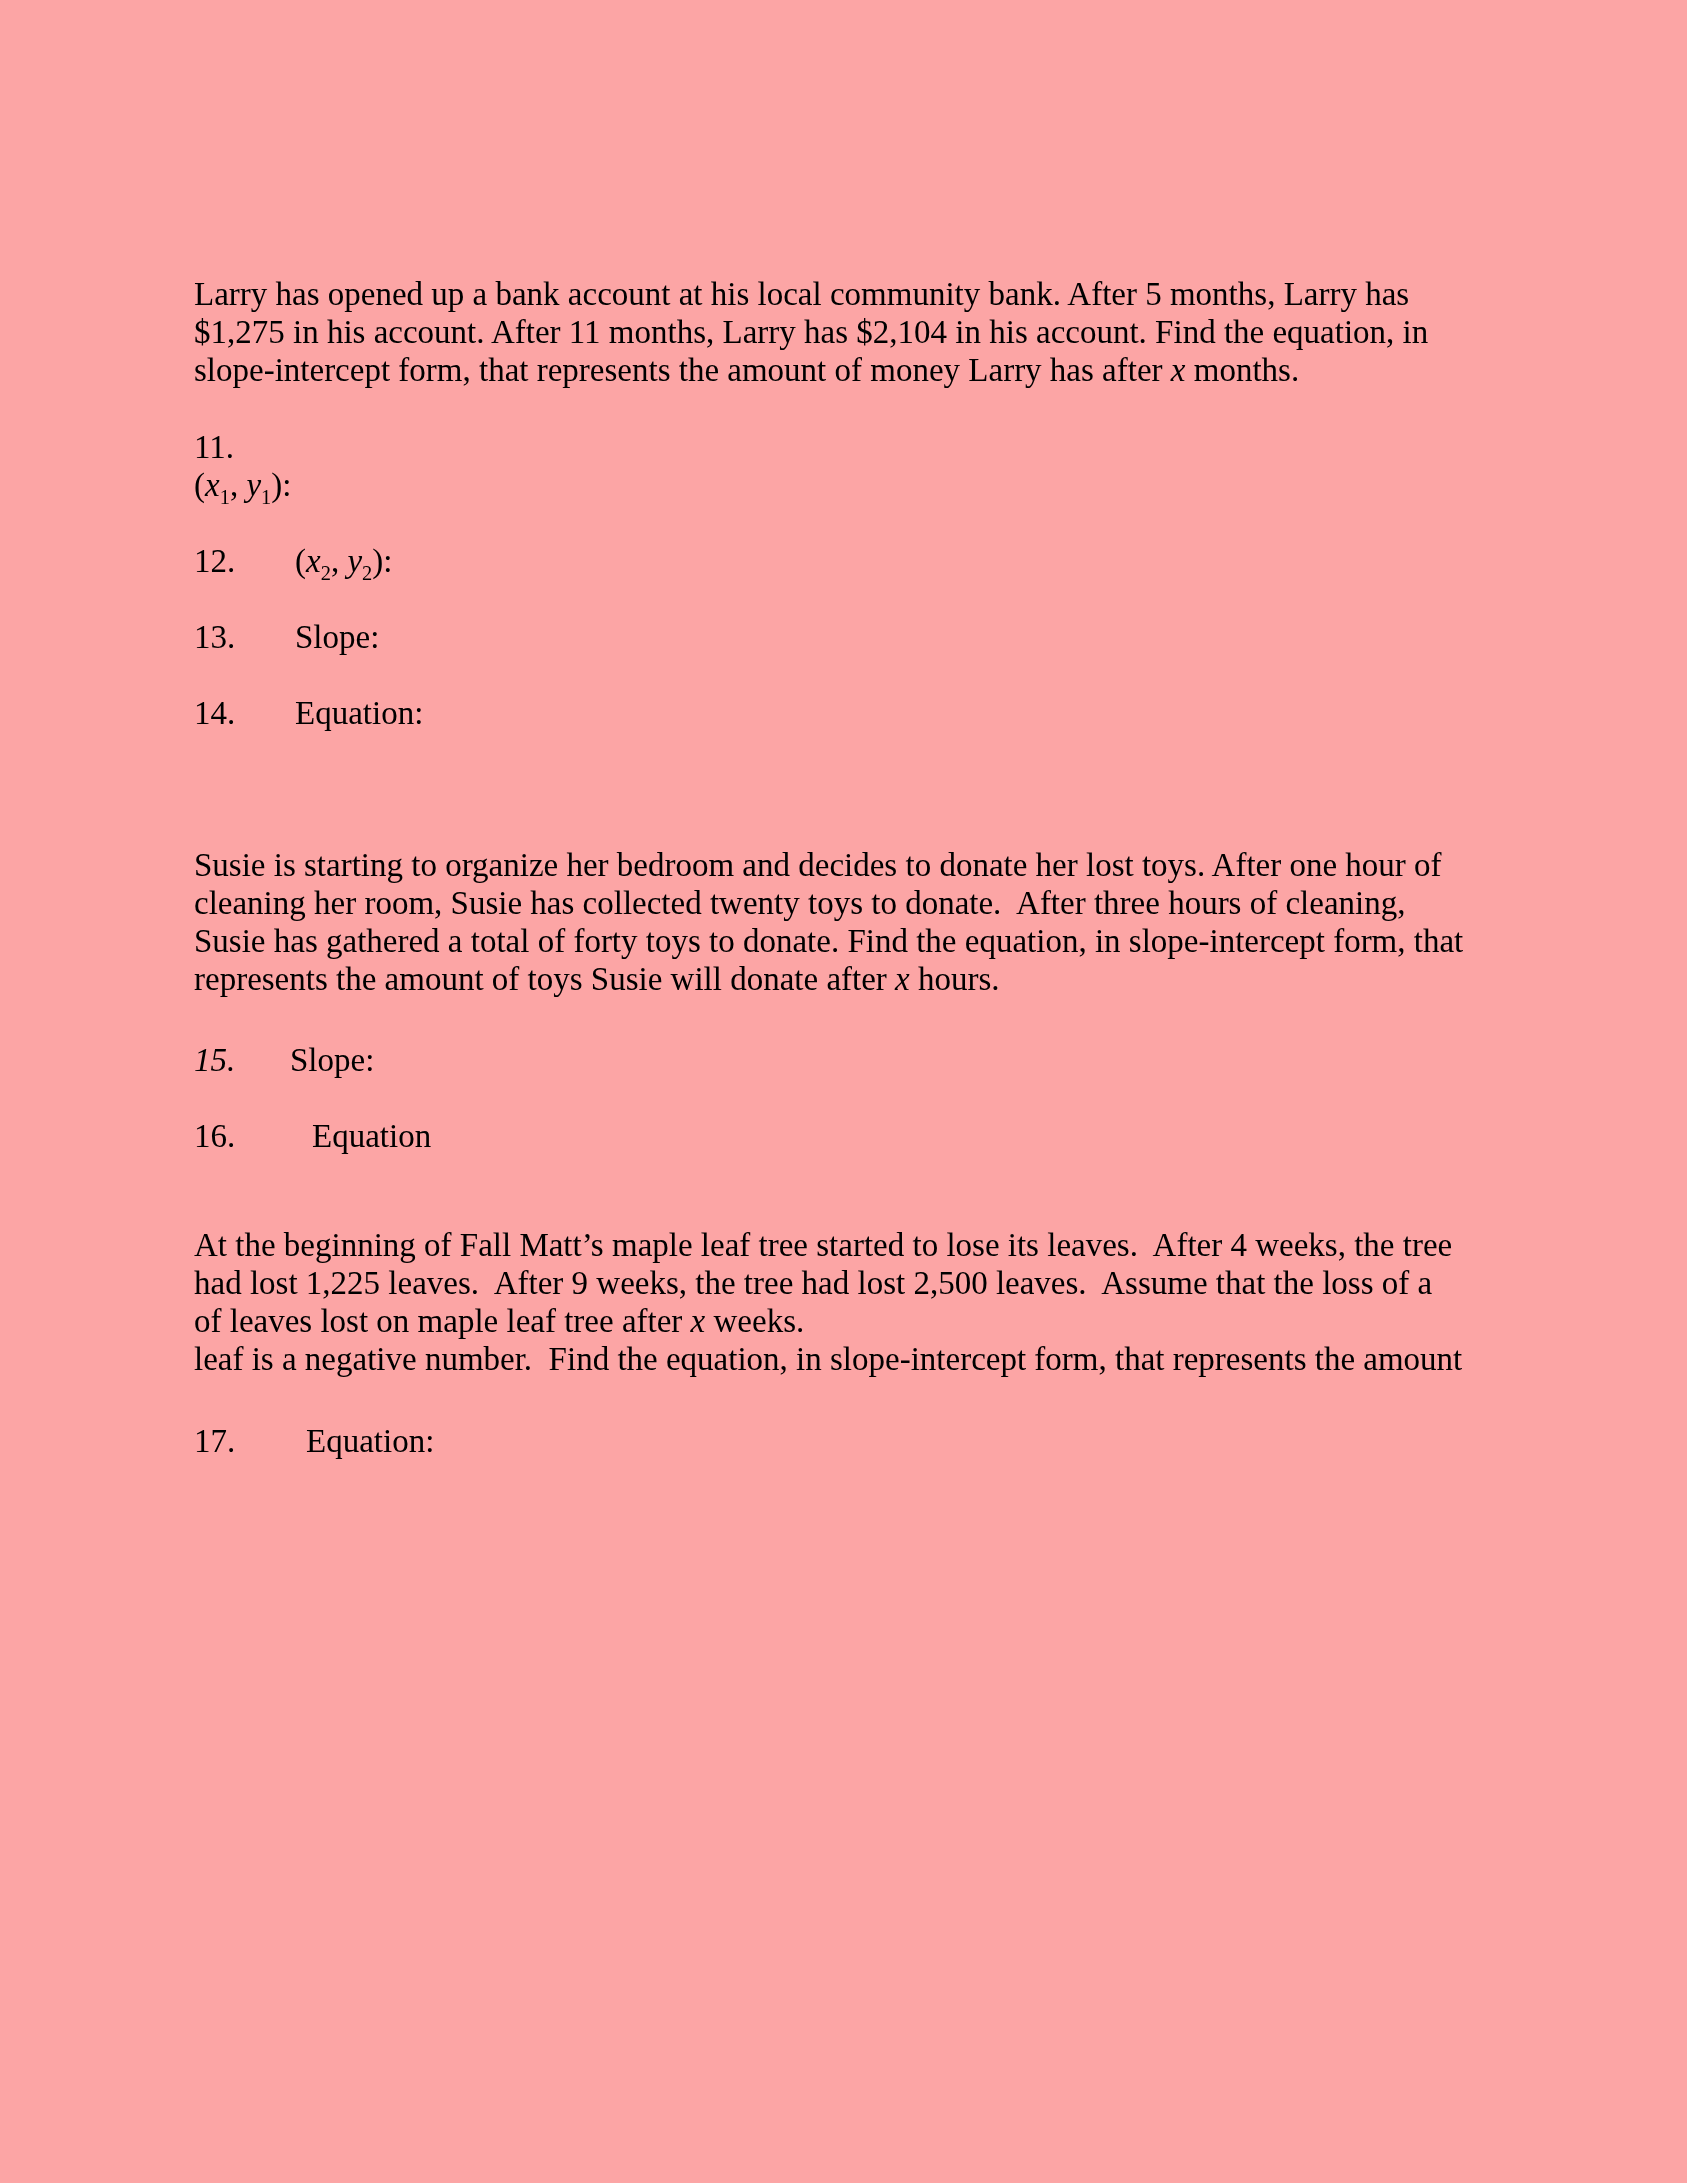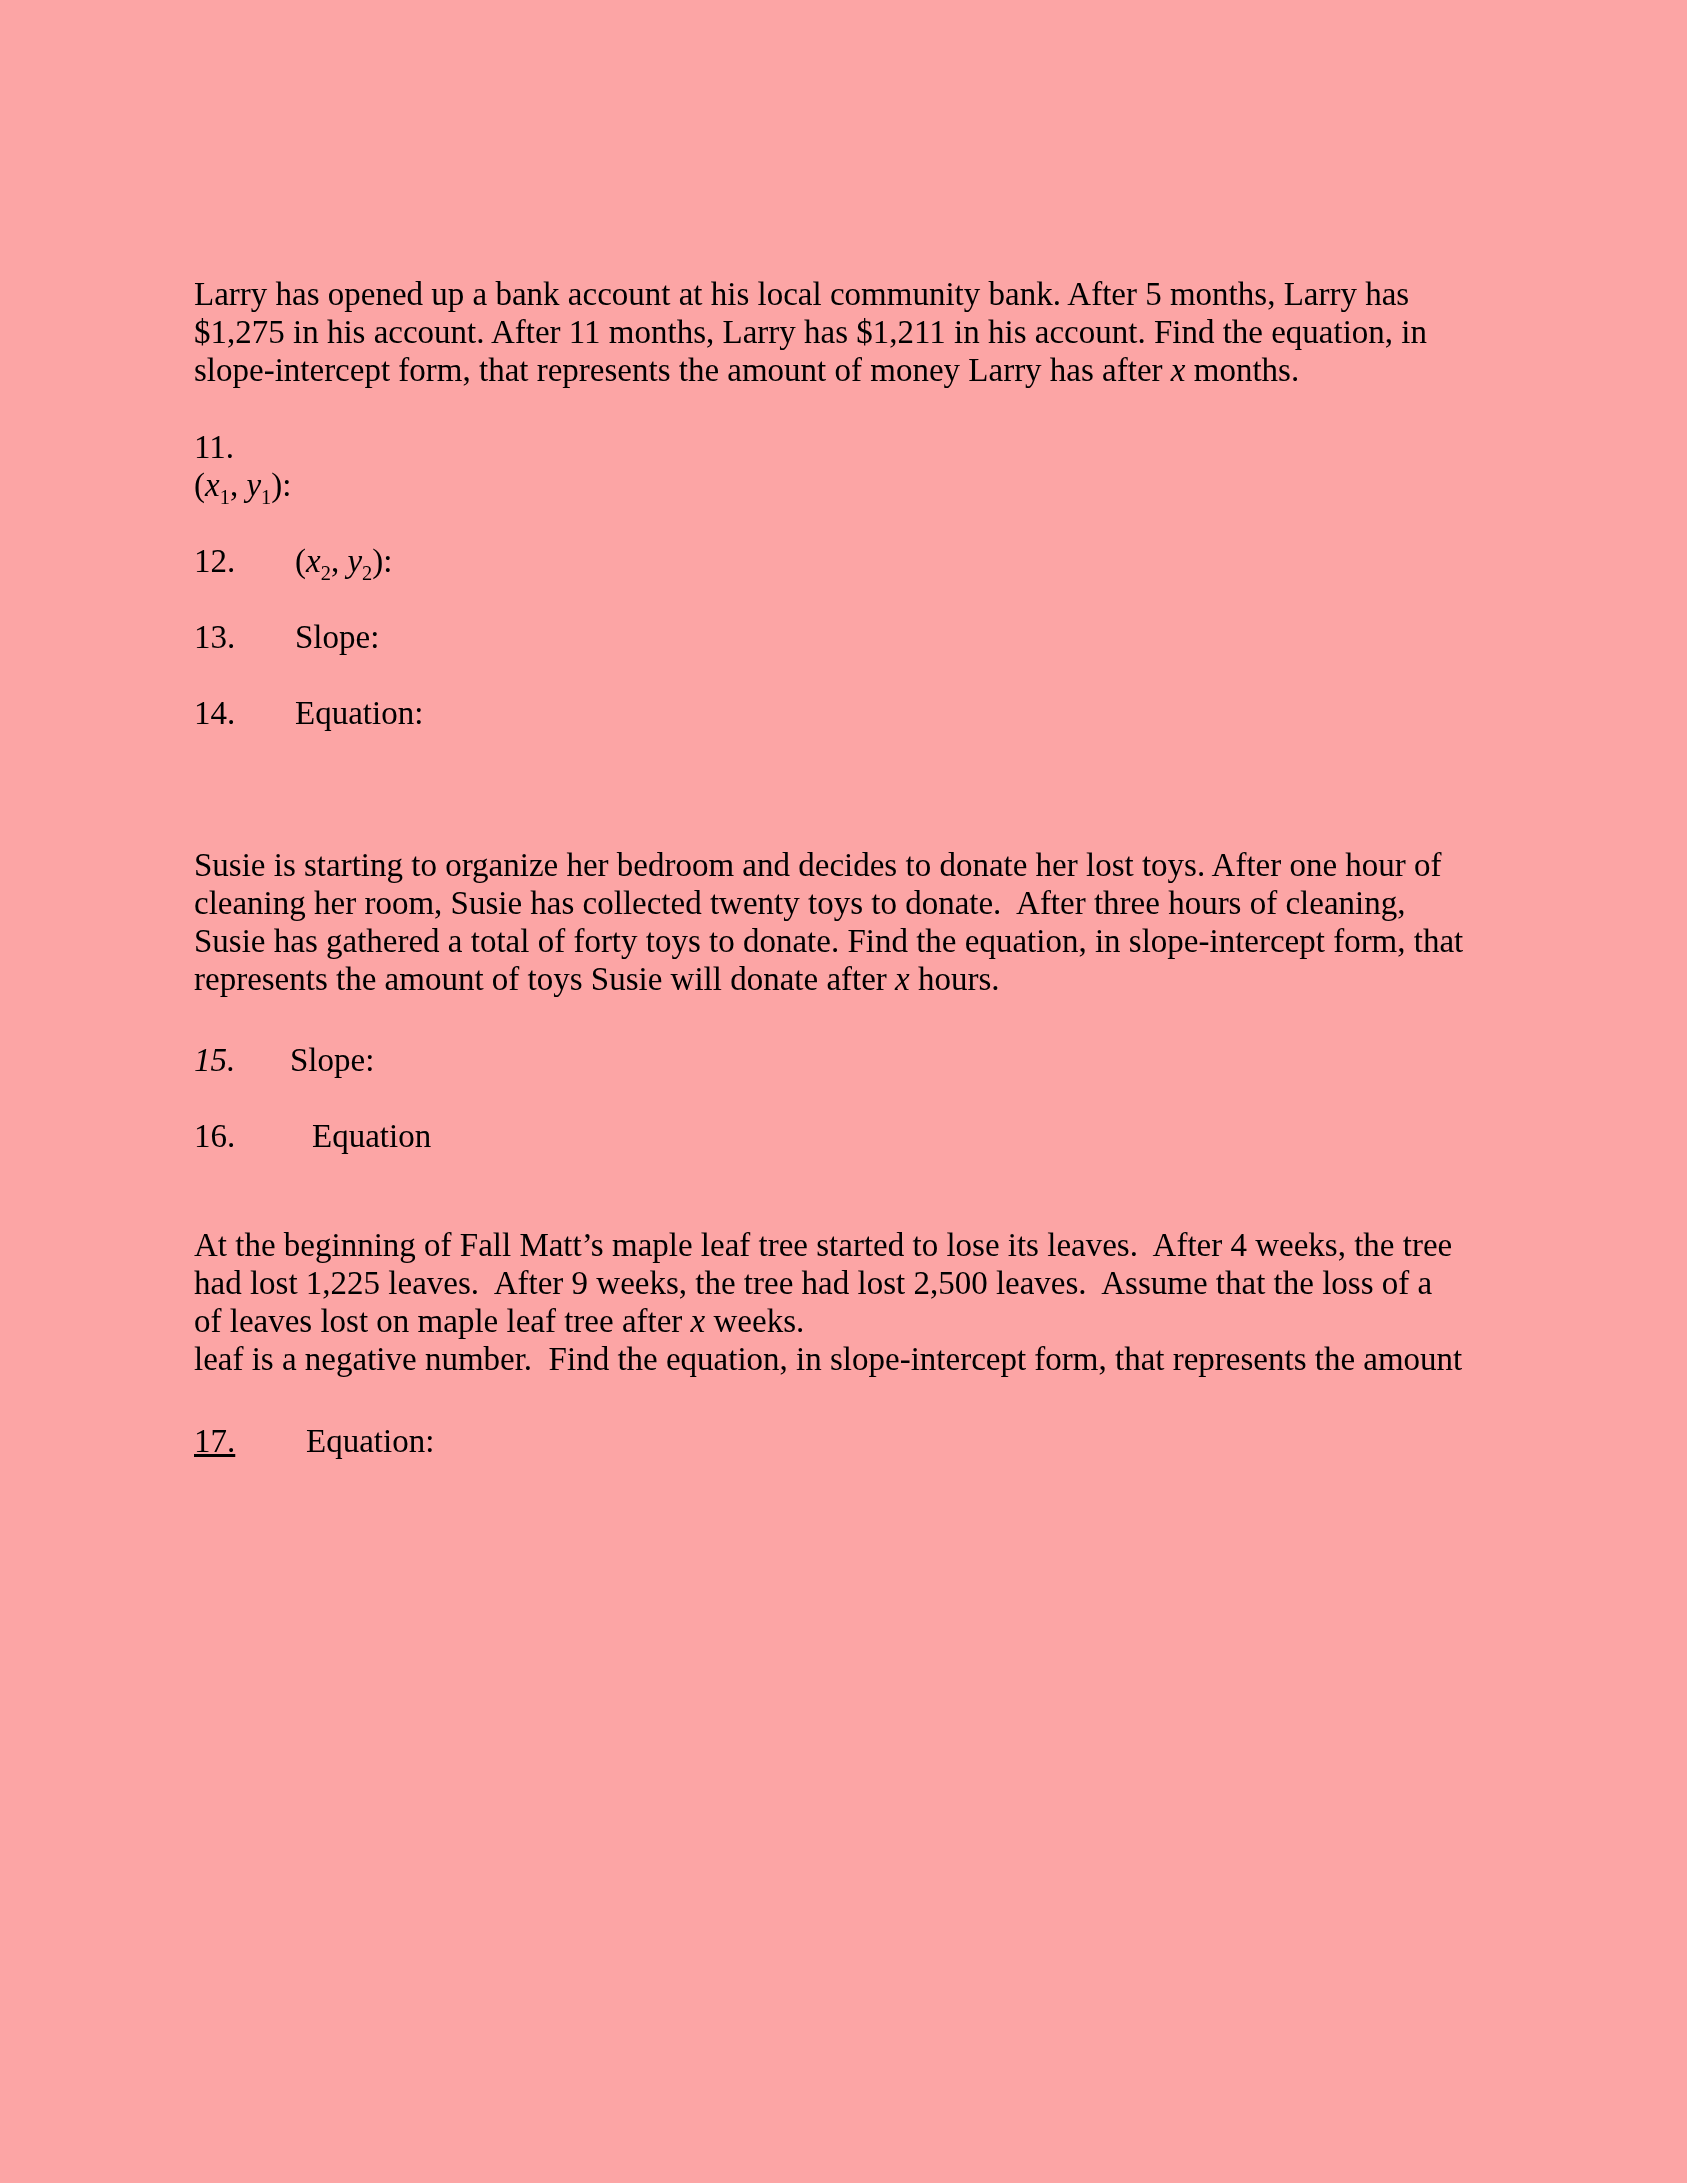--- a/index.html
+++ b/index.html
@@ -27,42 +27,42 @@
   .para .line { white-space: pre; }
 
   .q { display: flex; align-items: baseline; }
   .q .num  { flex: 0 0 auto; display: inline-block; }
   .q .label{ white-space: pre; }
 
   
   .w135 { width: 89px; }
   .w145 { width: 96px; font-style: italic; }
   .w160 { width: 106px; }
-  .w170 { width: 112px; text-decoration: underline; }
+  .w170 { width: 112px; }
 
   
   .mt-first-a { margin-top: 39px; flex-direction: column;  }  
   .mt-item    { margin-top: 38px; gap: 12px;  }  
   .mt-para-b  { margin-top: 114px; }  
   .mt-first-b { margin-top: 43px;  }  
   .mt-para-c  { margin-top: 71px; }  
   .mt-first-c { margin-top: 44px;  }  
 
   .it { font-style: italic; }
   sub { font-size: 0.62em; line-height: 0; }
 </style>
 </head>
 <body>
 
 <div class="page">
   <div class="content">
 
     <div class="para">
         <div class="line"><span>Larry has opened up a bank account at his local community bank. After 5 months, Larry has</span></div>
-        <div class="line"><span>$1,275 in his account. After 11 months, Larry has $1,211 in his account. Find the equation, in</span></div>
+        <div class="line"><span>$1,275 in his account. After 11 months, Larry has $2,104 in his account. Find the equation, in</span></div>
         <div class="line"><span>slope-intercept form, that represents the amount of money Larry has after </span><span class="it">x</span><span> months.</span></div>
       </div>
 
     <div class="q mt-first-a">
       <span class="num w135">11.</span>
       <span class="label"><span>(</span><span class="it">x</span><sub>1</sub><span>, </span><span class="it">y</span><sub>1</sub><span>):</span></span>
     </div>
     <div class="q mt-item">
       <span class="num w135">12.</span>
       <span class="label"><span>(</span><span class="it">x</span><sub>2</sub><span>, </span><span class="it">y</span><sub>2</sub><span>):</span></span>

